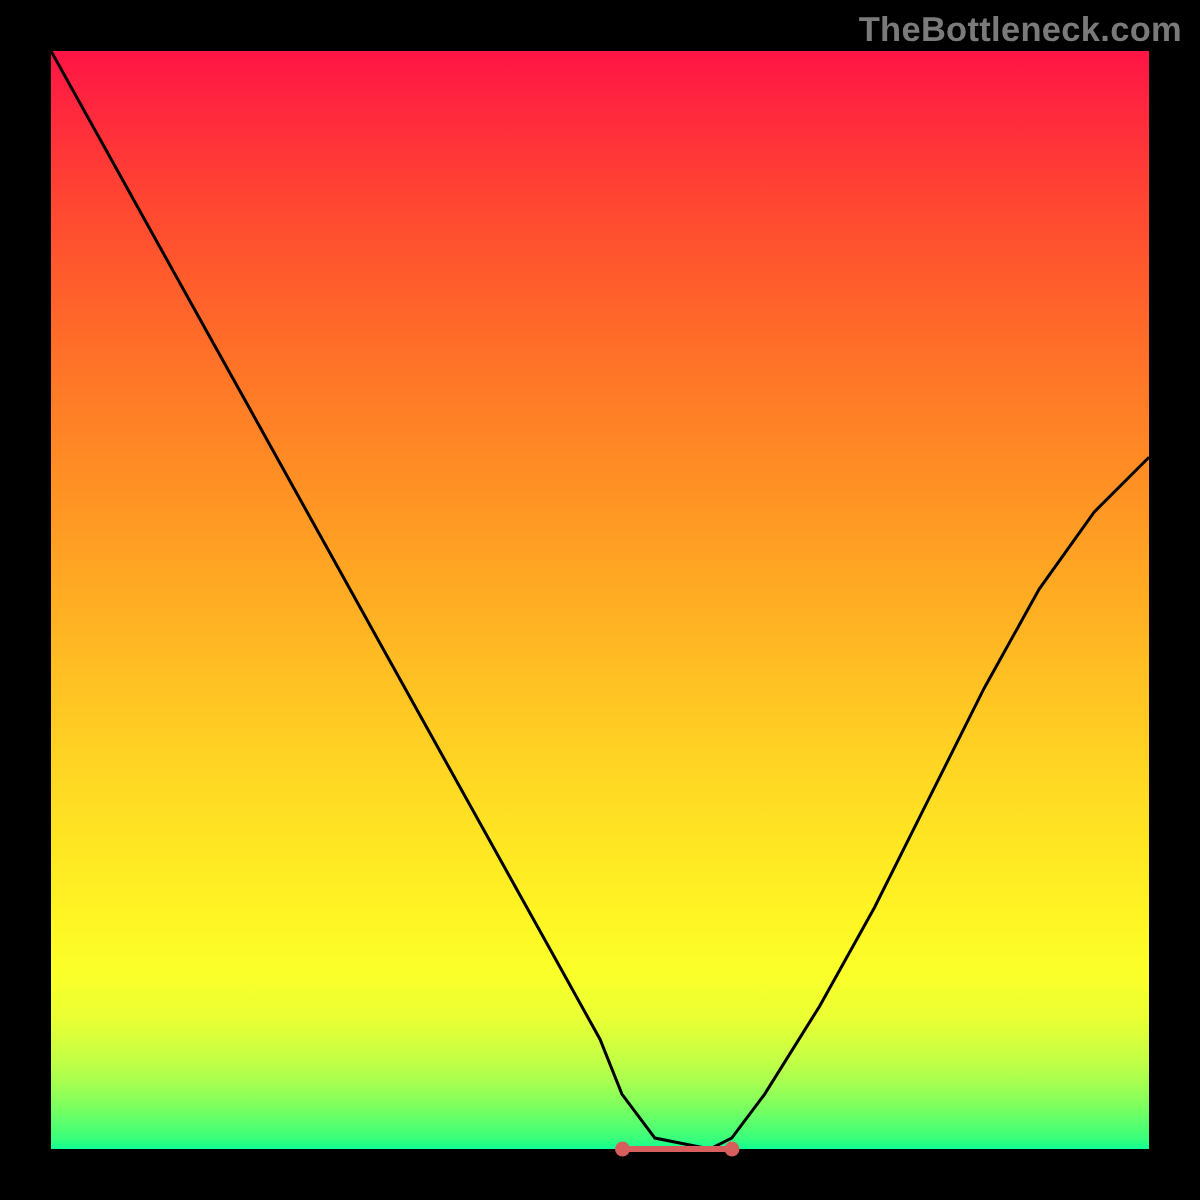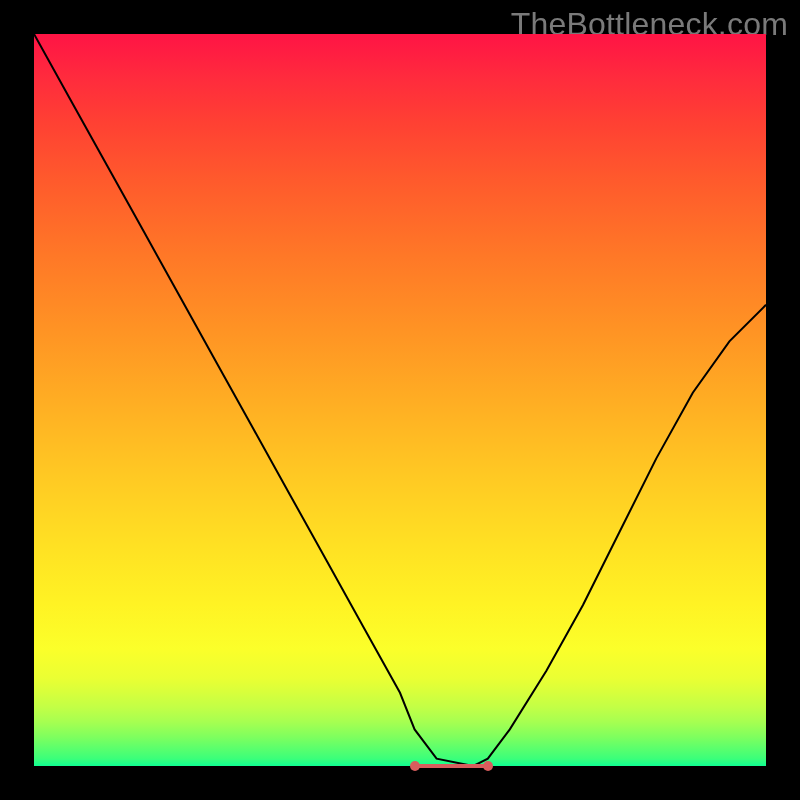--- a/index.html
+++ b/index.html
@@ -15,22 +15,22 @@
     position: relative;
     width: 800px;
     height: 800px;
     background: #000;
   }
   .watermark {
     position: absolute;
     top: 6px;
     right: 12px;
     color: #7a7a7a;
-    font-size: 32px;
-    font-weight: 400;
+    font-size: 23px;
+    font-weight: 700;
     letter-spacing: 0.2px;
     user-select: none;
   }
   .plot {
     position: absolute;
     left: 34px;
     top: 34px;
     width: 732px;
     height: 732px;
   }

